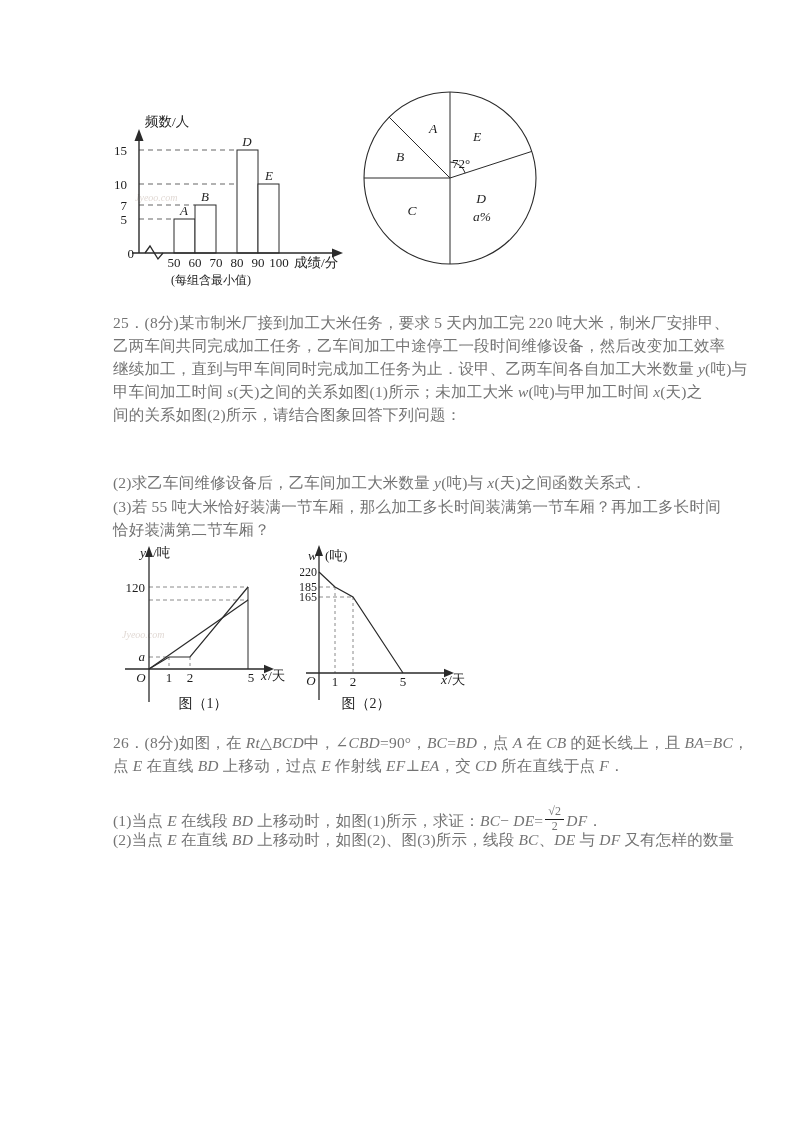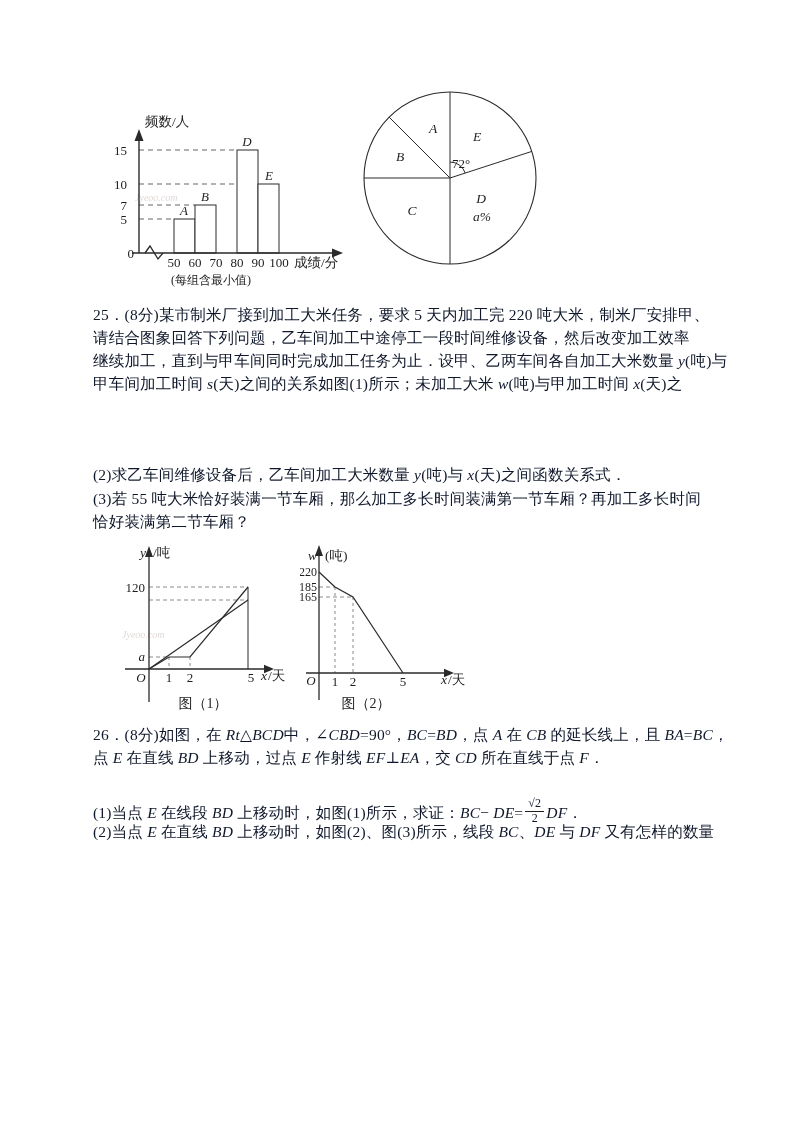--- a/index.html
+++ b/index.html
@@ -1,20 +1,20 @@
 <!DOCTYPE html>
 <html><head>
 <meta charset="utf-8">
 <style>
   html,body{margin:0;padding:0;background:#fff;}
   .page{position:relative;width:794px;height:1123px;background:#ffffff;overflow:hidden;
         font-family:"Liberation Serif","DejaVu Serif",serif;color:#1d1d1d;}
   .abs{position:absolute;}
-  .tl{position:absolute;left:93px;font-size:15.5px;line-height:20px;white-space:nowrap;
-      letter-spacing:0.2px;color:#0f172a;}
+  .tl{position:absolute;left:113px;font-size:15.5px;line-height:20px;white-space:nowrap;
+      letter-spacing:0.2px;color:#737373;margin-top:8px;}
   .it{font-style:italic;font-family:"Liberation Serif","DejaVu Serif",serif;}
   .wm{position:absolute;font-size:10px;color:#d9cfc9;opacity:.8;font-style:italic;}
   .frac{display:inline-block;text-align:center;vertical-align:-0.32em;font-size:12px;
         line-height:1.15;margin:0 2px;}
   .frac .fn{display:block;border-bottom:1.2px solid #1d1d1d;padding:0 3px;}
   .frac .fd{display:block;}
   svg text{font-family:"Liberation Serif","DejaVu Serif",serif;fill:#1d1d1d;}
   svg .t12{font-size:12px;} svg .t13{font-size:13px;} svg .t14{font-size:13.5px;}
   svg .cap{font-size:14px;}
   svg .iv{font-style:italic;}
@@ -79,23 +79,24 @@
     <text x="78" y="48" class="t14 iv" text-anchor="middle">A</text>
     <text x="45" y="76" class="t14 iv" text-anchor="middle">B</text>
     <text x="57" y="130" class="t14 iv" text-anchor="middle">C</text>
     <text x="126" y="118" class="t14 iv" text-anchor="middle">D</text>
     <text x="127" y="136" class="t14 iv" text-anchor="middle">a%</text>
     <text x="122" y="56" class="t14 iv" text-anchor="middle">E</text>
     <text x="97" y="83" class="t13">72°</text>
   </svg>
 
   <div class="tl" style="top:305px">25．(8分)某市制米厂接到加工大米任务，要求 5 天内加工完 220 吨大米，制米厂安排甲、</div>
-  <div class="tl" style="top:328px">请结合图象回答下列问题，乙车间加工中途停工一段时间维修设备，然后改变加工效率</div>
+  <div class="tl" style="top:328px">乙两车间共同完成加工任务，乙车间加工中途停工一段时间维修设备，然后改变加工效率</div>
   <div class="tl" style="top:351px">继续加工，直到与甲车间同时完成加工任务为止．设甲、乙两车间各自加工大米数量 <span class="it">y</span>(吨)与</div>
   <div class="tl" style="top:374px">甲车间加工时间 <span class="it">s</span>(天)之间的关系如图(1)所示；未加工大米 <span class="it">w</span>(吨)与甲加工时间 <span class="it">x</span>(天)之</div>
+  <div class="tl" style="top:397px">间的关系如图(2)所示，请结合图象回答下列问题：</div>
   <div class="tl" style="top:465px">(2)求乙车间维修设备后，乙车间加工大米数量 <span class="it">y</span>(吨)与 <span class="it">x</span>(天)之间函数关系式．</div>
   <div class="tl" style="top:489px">(3)若 55 吨大米恰好装满一节车厢，那么加工多长时间装满第一节车厢？再加工多长时间</div>
   <div class="tl" style="top:512px">恰好装满第二节车厢？</div>
 
   <svg class="abs" style="left:115px;top:540px" width="180" height="175" viewBox="0 0 180 175">
 
     <line x1="34" y1="47" x2="133" y2="47" stroke="#8a8a8a" stroke-dasharray="4 3"></line>
     <line x1="34" y1="60" x2="133" y2="60" stroke="#8a8a8a" stroke-dasharray="4 3"></line>
     <line x1="34" y1="117" x2="54" y2="117" stroke="#8a8a8a" stroke-dasharray="4 3"></line>
     <line x1="54" y1="117" x2="54" y2="129" stroke="#8a8a8a" stroke-dasharray="3 3"></line>

